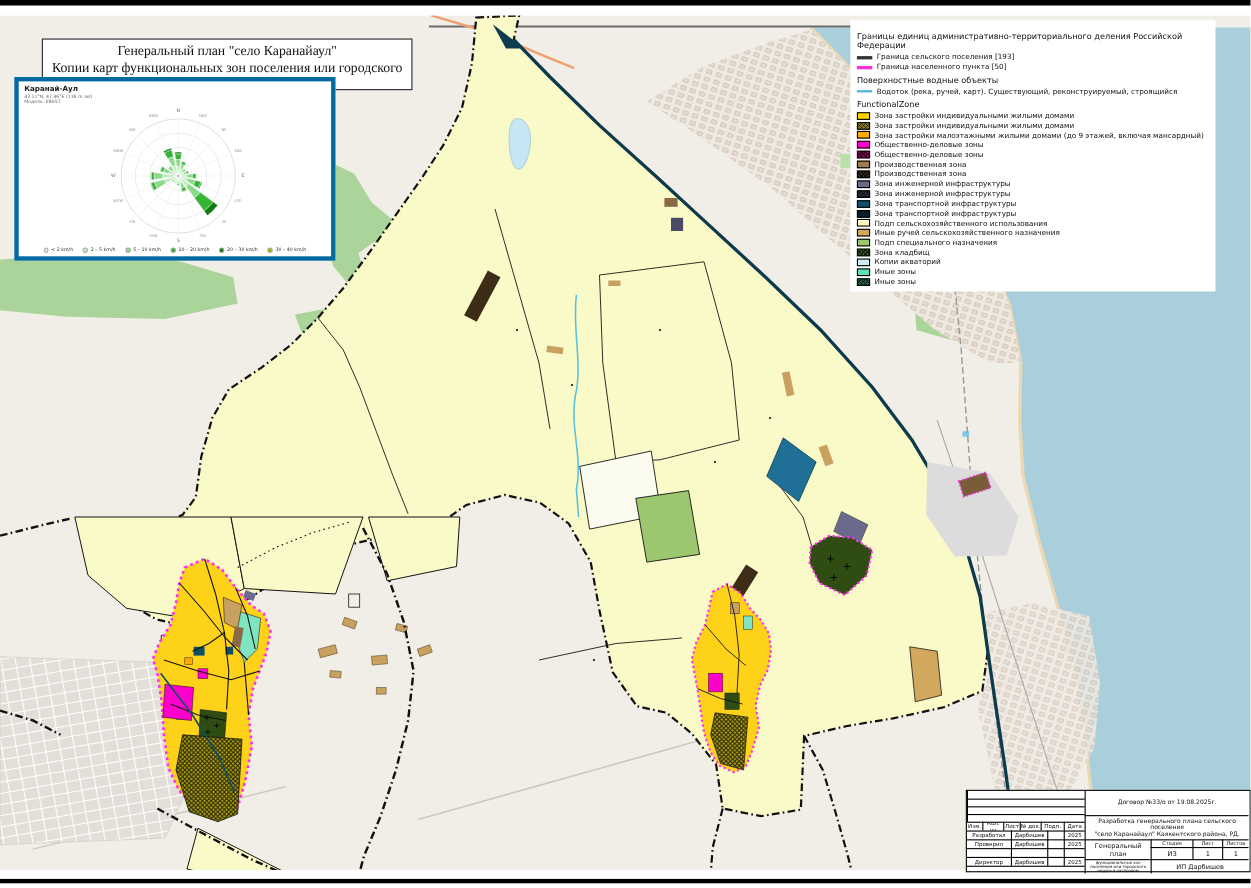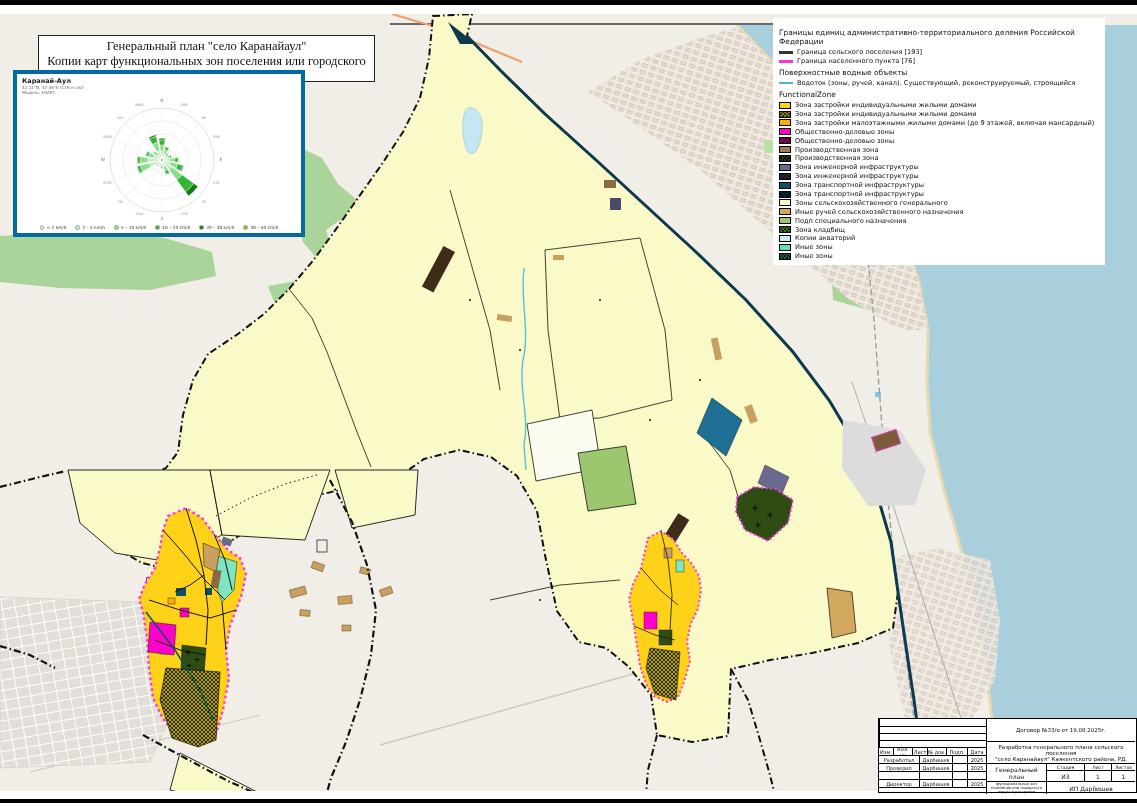--- a/index.html
+++ b/index.html
@@ -380,28 +380,28 @@
 
 <div id="legendpanel">
   <div class="hdr">Границы единиц административно-территориального деления Российской Федерации</div>
   <div id="boundary-list">
         <div class="litem">
           <span class="lswatch" style="background:#333333"></span>
           <span>Граница сельского поселения [193]</span>
         </div>
         <div class="litem">
           <span class="lswatch" style="background:#ff2fd6"></span>
-          <span>Граница населенного пункта [76]</span>
+          <span>Граница населенного пункта [50]</span>
         </div>
       </div>
   <div class="hdr">Поверхностные водные объекты</div>
   <div id="water-list">
         <div class="litem">
           <span class="lswatch" style="background:#4fb2dc;height:1.6px"></span>
-          <span>Водоток (зоны, ручей, канал). Существующий, реконструируемый, строящийся</span>
+          <span>Водоток (река, ручей, карт). Существующий, реконструируемый, строящийся</span>
         </div>
       </div>
   <div class="hdr">FunctionalZone</div>
   <div id="zone-list">
         <div class="litem">
           <span class="zswatch" style="background-color:#ffd400"></span>
           <span>Зона застройки индивидуальными жилыми домами</span>
         </div>
         <div class="litem">
           <span class="zswatch hatch" style="background-color:#8a7c1e"></span>
@@ -438,21 +438,21 @@
         <div class="litem">
           <span class="zswatch" style="background-color:#0e4f68"></span>
           <span>Зона транспортной инфраструктуры</span>
         </div>
         <div class="litem">
           <span class="zswatch hatch" style="background-color:#0a2733"></span>
           <span>Зона транспортной инфраструктуры</span>
         </div>
         <div class="litem">
           <span class="zswatch" style="background-color:#fafac8"></span>
-          <span>Зоны сельскохозяйственного генерального</span>
+          <span>Подп сельскохозяйственного использования</span>
         </div>
         <div class="litem">
           <span class="zswatch" style="background-color:#d2a85f"></span>
           <span>Иные ручей сельскохозяйственного назначения</span>
         </div>
         <div class="litem">
           <span class="zswatch" style="background-color:#9dc76f"></span>
           <span>Подп специального назначения</span>
         </div>
         <div class="litem">

